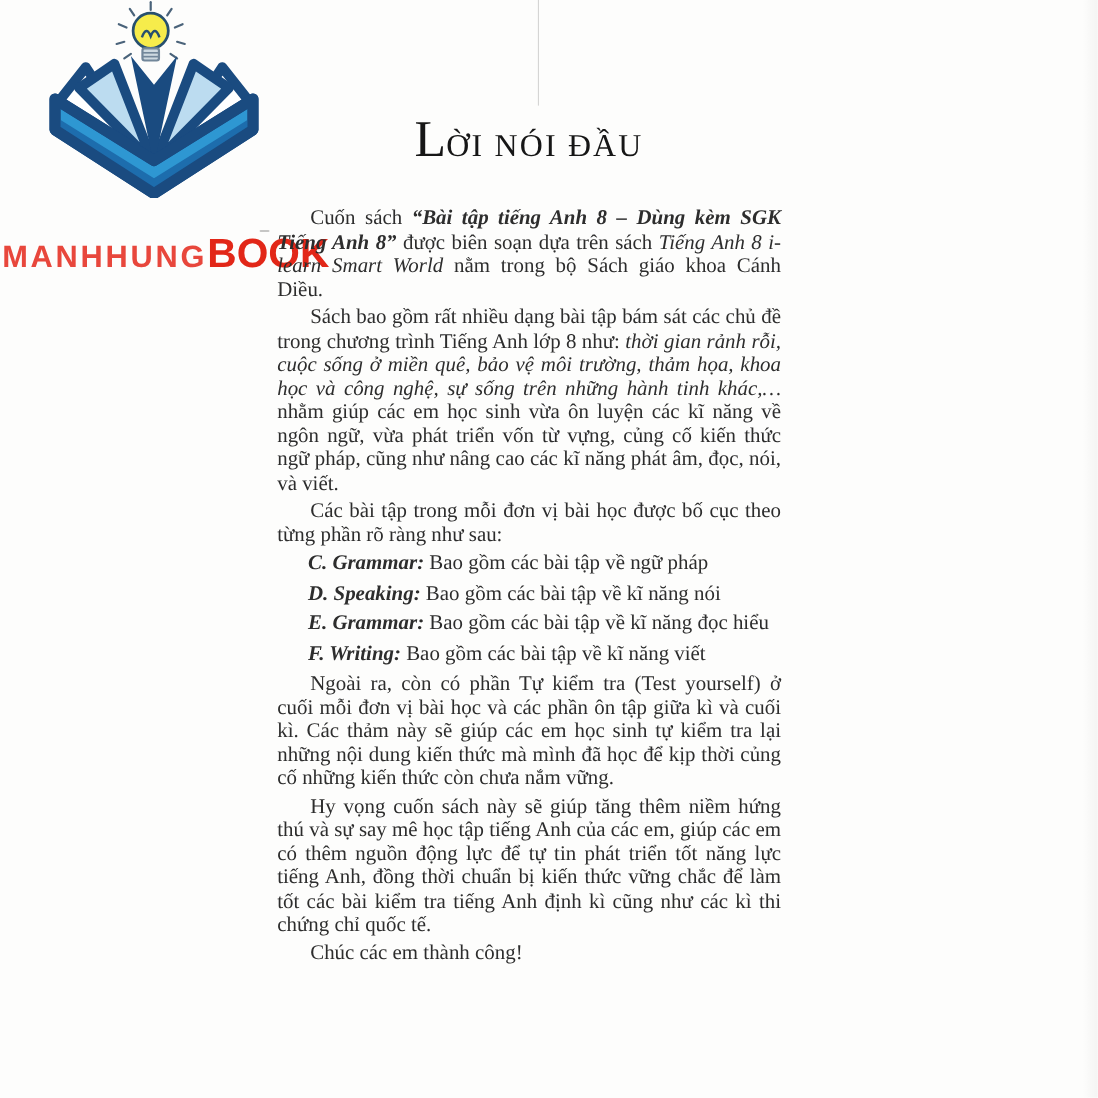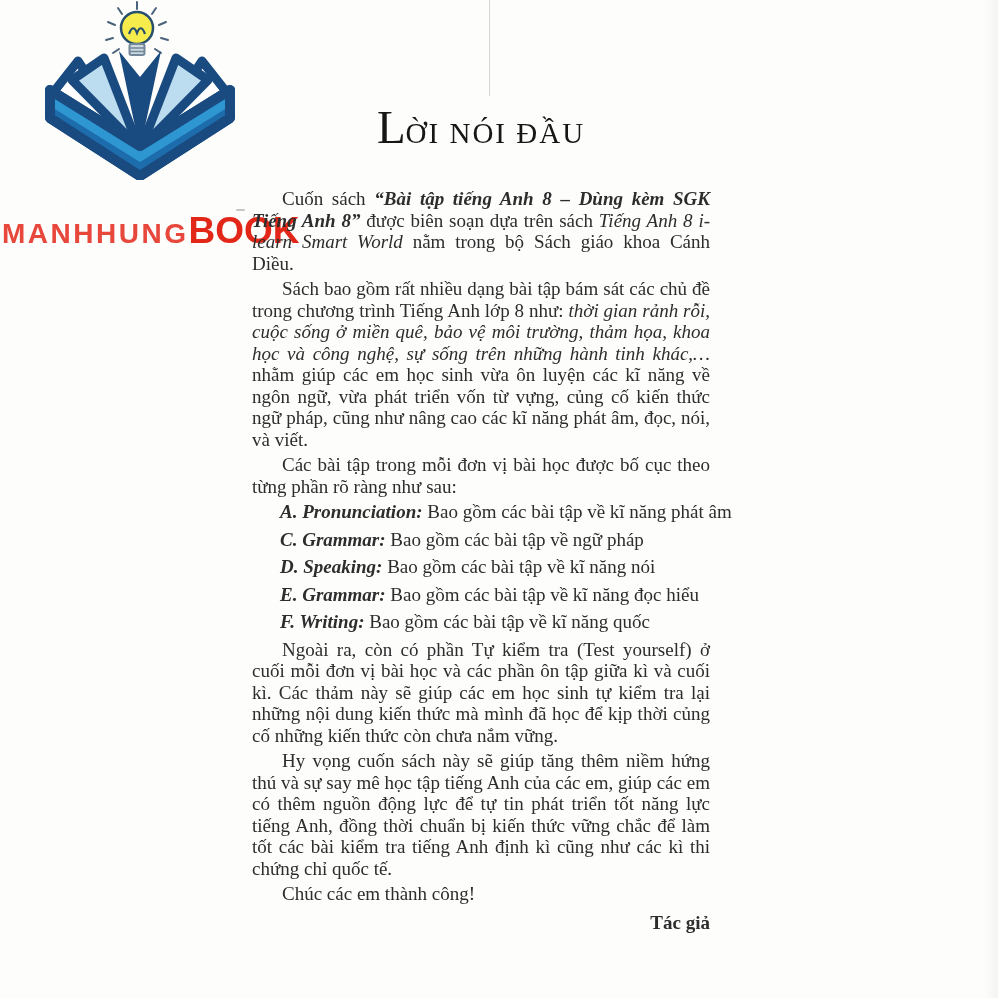--- a/index.html
+++ b/index.html
@@ -123,29 +123,27 @@
       <span class="cap">L</span><span>ỜI NÓI ĐẦU</span>
     </div>
 
     <p class="first"><span>Cuốn sách </span><span class="booktitle">“Bài tập tiếng Anh 8 – Dùng kèm SGK Tiếng Anh 8”</span><span> được biên soạn dựa trên sách </span><span class="src">Tiếng Anh 8 i-learn Smart World</span><span> nằm trong bộ Sách giáo khoa Cánh Diều.</span></p>
 
     <p><span>Sách bao gồm rất nhiều dạng bài tập bám sát các chủ đề trong chương trình Tiếng Anh lớp 8 như: </span><span class="topics">thời gian rảnh rỗi, cuộc sống ở miền quê, bảo vệ môi trường, thảm họa, khoa học và công nghệ, sự sống trên những hành tinh khác,…</span><span> nhằm giúp các em học sinh vừa ôn luyện các kĩ năng về ngôn ngữ, vừa phát triển vốn từ vựng, củng cố kiến thức ngữ pháp, cũng như nâng cao các kĩ năng phát âm, đọc, nói, và viết.</span></p>
 
     <p>Các bài tập trong mỗi đơn vị bài học được bố cục theo từng phần rõ ràng như sau:</p>
 
     <div class="sections">
-      <div class="section-item"><span class="label">A. Pronunciation:</span><span> Bao gồm các bài tập về kĩ năng phát âm</span></div>
       <div class="section-item"><span class="label">C. Grammar:</span><span> Bao gồm các bài tập về ngữ pháp</span></div>
       <div class="section-item"><span class="label">D. Speaking:</span><span> Bao gồm các bài tập về kĩ năng nói</span></div>
       <div class="section-item"><span class="label">E. Grammar:</span><span> Bao gồm các bài tập về kĩ năng đọc hiểu</span></div>
-      <div class="section-item"><span class="label">F. Writing:</span><span> Bao gồm các bài tập về kĩ năng quốc</span></div>
+      <div class="section-item"><span class="label">F. Writing:</span><span> Bao gồm các bài tập về kĩ năng viết</span></div>
     </div>
 
     <p>Ngoài ra, còn có phần Tự kiểm tra (Test yourself) ở cuối mỗi đơn vị bài học và các phần ôn tập giữa kì và cuối kì. Các thảm này sẽ giúp các em học sinh tự kiểm tra lại những nội dung kiến thức mà mình đã học để kịp thời củng cố những kiến thức còn chưa nắm vững.</p>
 
     <p>Hy vọng cuốn sách này sẽ giúp tăng thêm niềm hứng thú và sự say mê học tập tiếng Anh của các em, giúp các em có thêm nguồn động lực để tự tin phát triển tốt năng lực tiếng Anh, đồng thời chuẩn bị kiến thức vững chắc để làm tốt các bài kiểm tra tiếng Anh định kì cũng như các kì thi chứng chỉ quốc tế.</p>
 
     <p class="closing">Chúc các em thành công!</p>
 
-    <div class="signature">Tác giả</div>
 
   </div>
 </div>
 
 </body></html>

